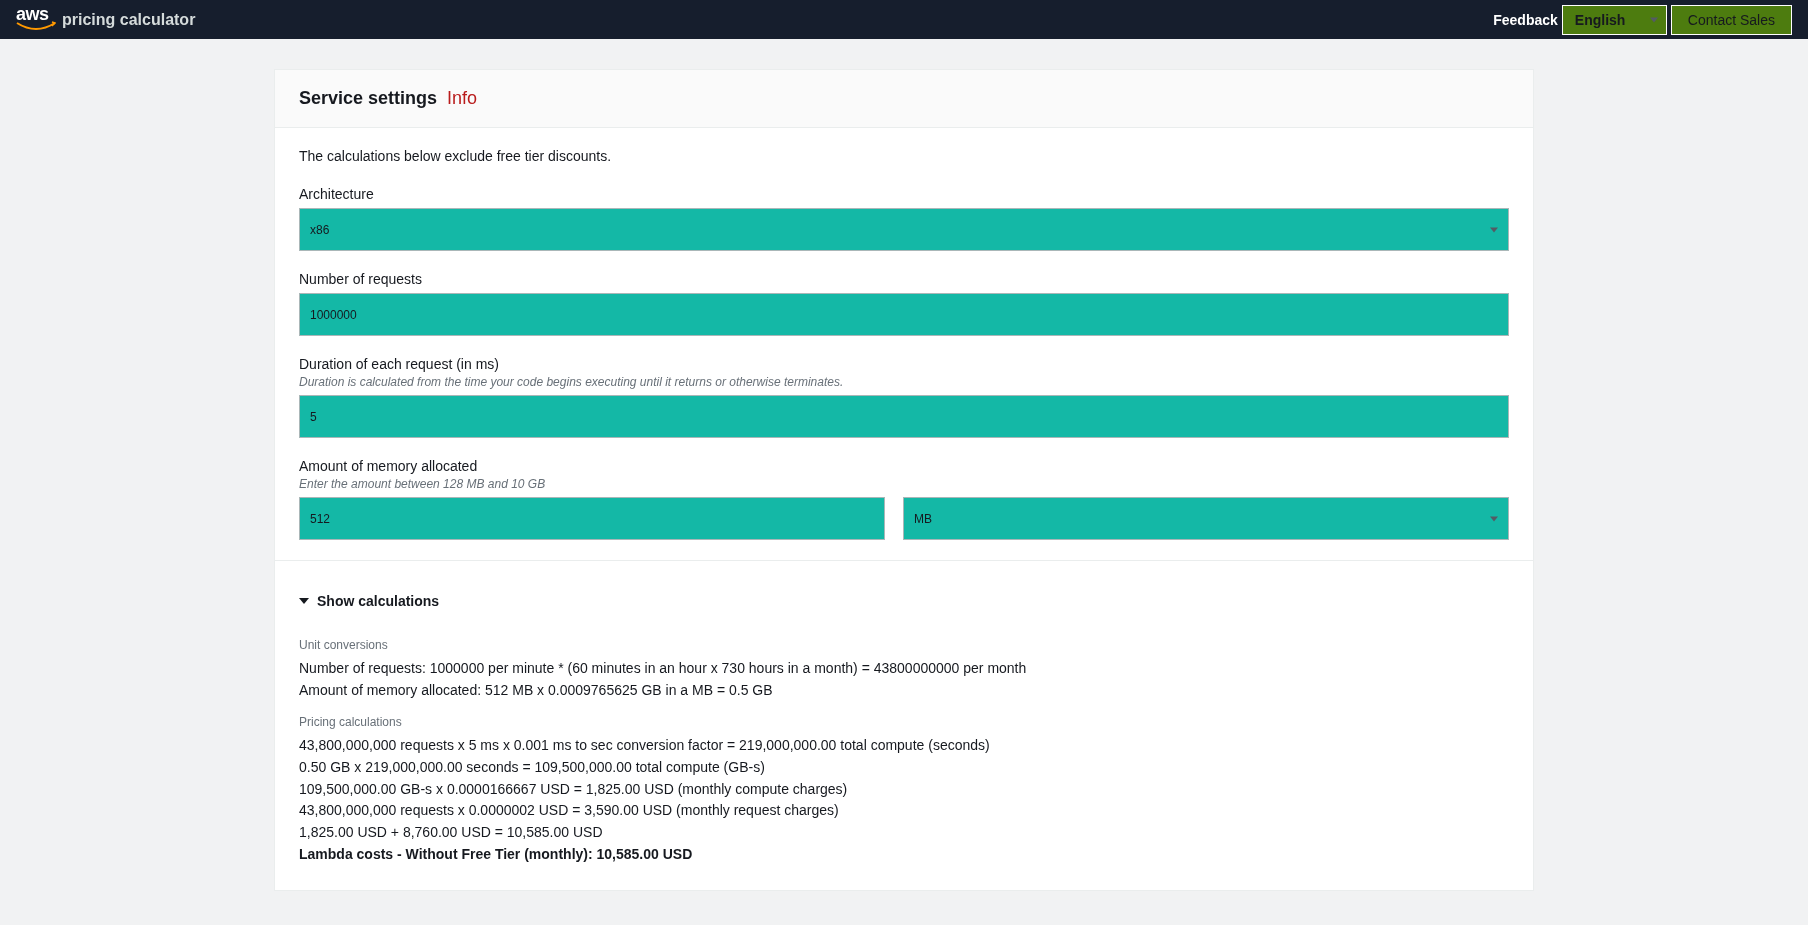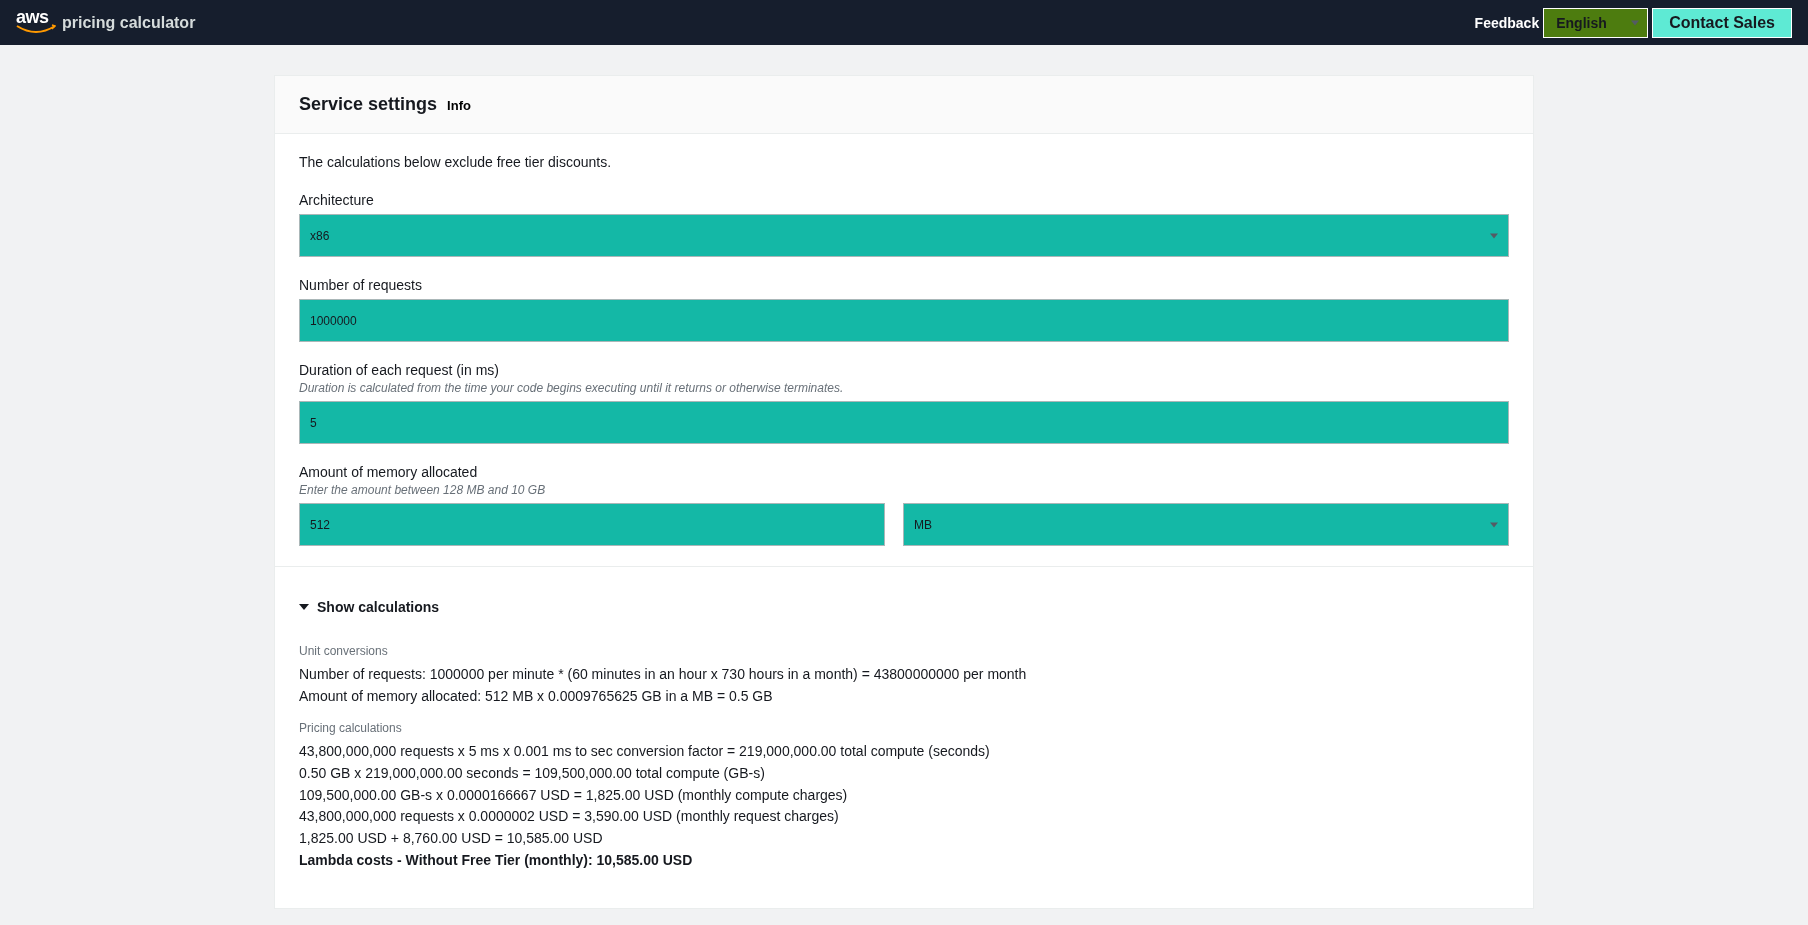--- a/index.html
+++ b/index.html
@@ -8,21 +8,21 @@
       padding: 0;
     }
     body {
       font-family: "Amazon Ember", "Helvetica Neue", Arial, sans-serif;
       background: #f1f2f3;
       color: #16191f;
       font-size: 14px;
     }
     .header {
       background: #161e2d;
-      height: 45px;
+      height: 39px;
       display: flex;
       align-items: center;
       justify-content: space-between;
       padding: 0 16px;
     }
     .header-left {
       display: flex;
       align-items: center;
       gap: 8px;
     }
@@ -66,25 +66,25 @@
       font-size: 14px;
       font-weight: 600;
       color: #16191f;
       position: relative;
       display: inline-flex;
       align-items: center;
       height: 30px;
       min-width: 105px;
     }
     .button-white {
-      background: #5eead4;
+      background: #4d7c0f;
       border: 1px solid #fff;
       padding: 5px 16px;
-      font-size: 16px;
-      font-weight: 700;
+      font-size: 14px;
+      font-weight: 400;
       color: #16191f;
       height: 30px;
       cursor: pointer;
     }
     .dropdown-caret {
       position: absolute;
       right: 8px;
       top: 50%;
       transform: translateY(-50%);
       width: 0;
@@ -105,27 +105,27 @@
       background: #fafafa;
       display: flex;
       align-items: baseline;
       gap: 10px;
     }
     .section-title {
       font-size: 18px;
       font-weight: 700;
     }
     .info-link {
-      color: #000000;
-      font-size: 13px;
-      font-weight: 700;
+      color: #b91c1c;
+      font-size: 18px;
+      font-weight: 400;
       text-decoration: none;
     }
     .section-body {
-      padding: 20px 24px 36px;
+      padding: 20px 24px 24px;
     }
     .notice {
       font-size: 14px;
       margin-bottom: 22px;
     }
     .form-group {
       margin-bottom: 20px;
     }
     .form-label {
       display: block;

